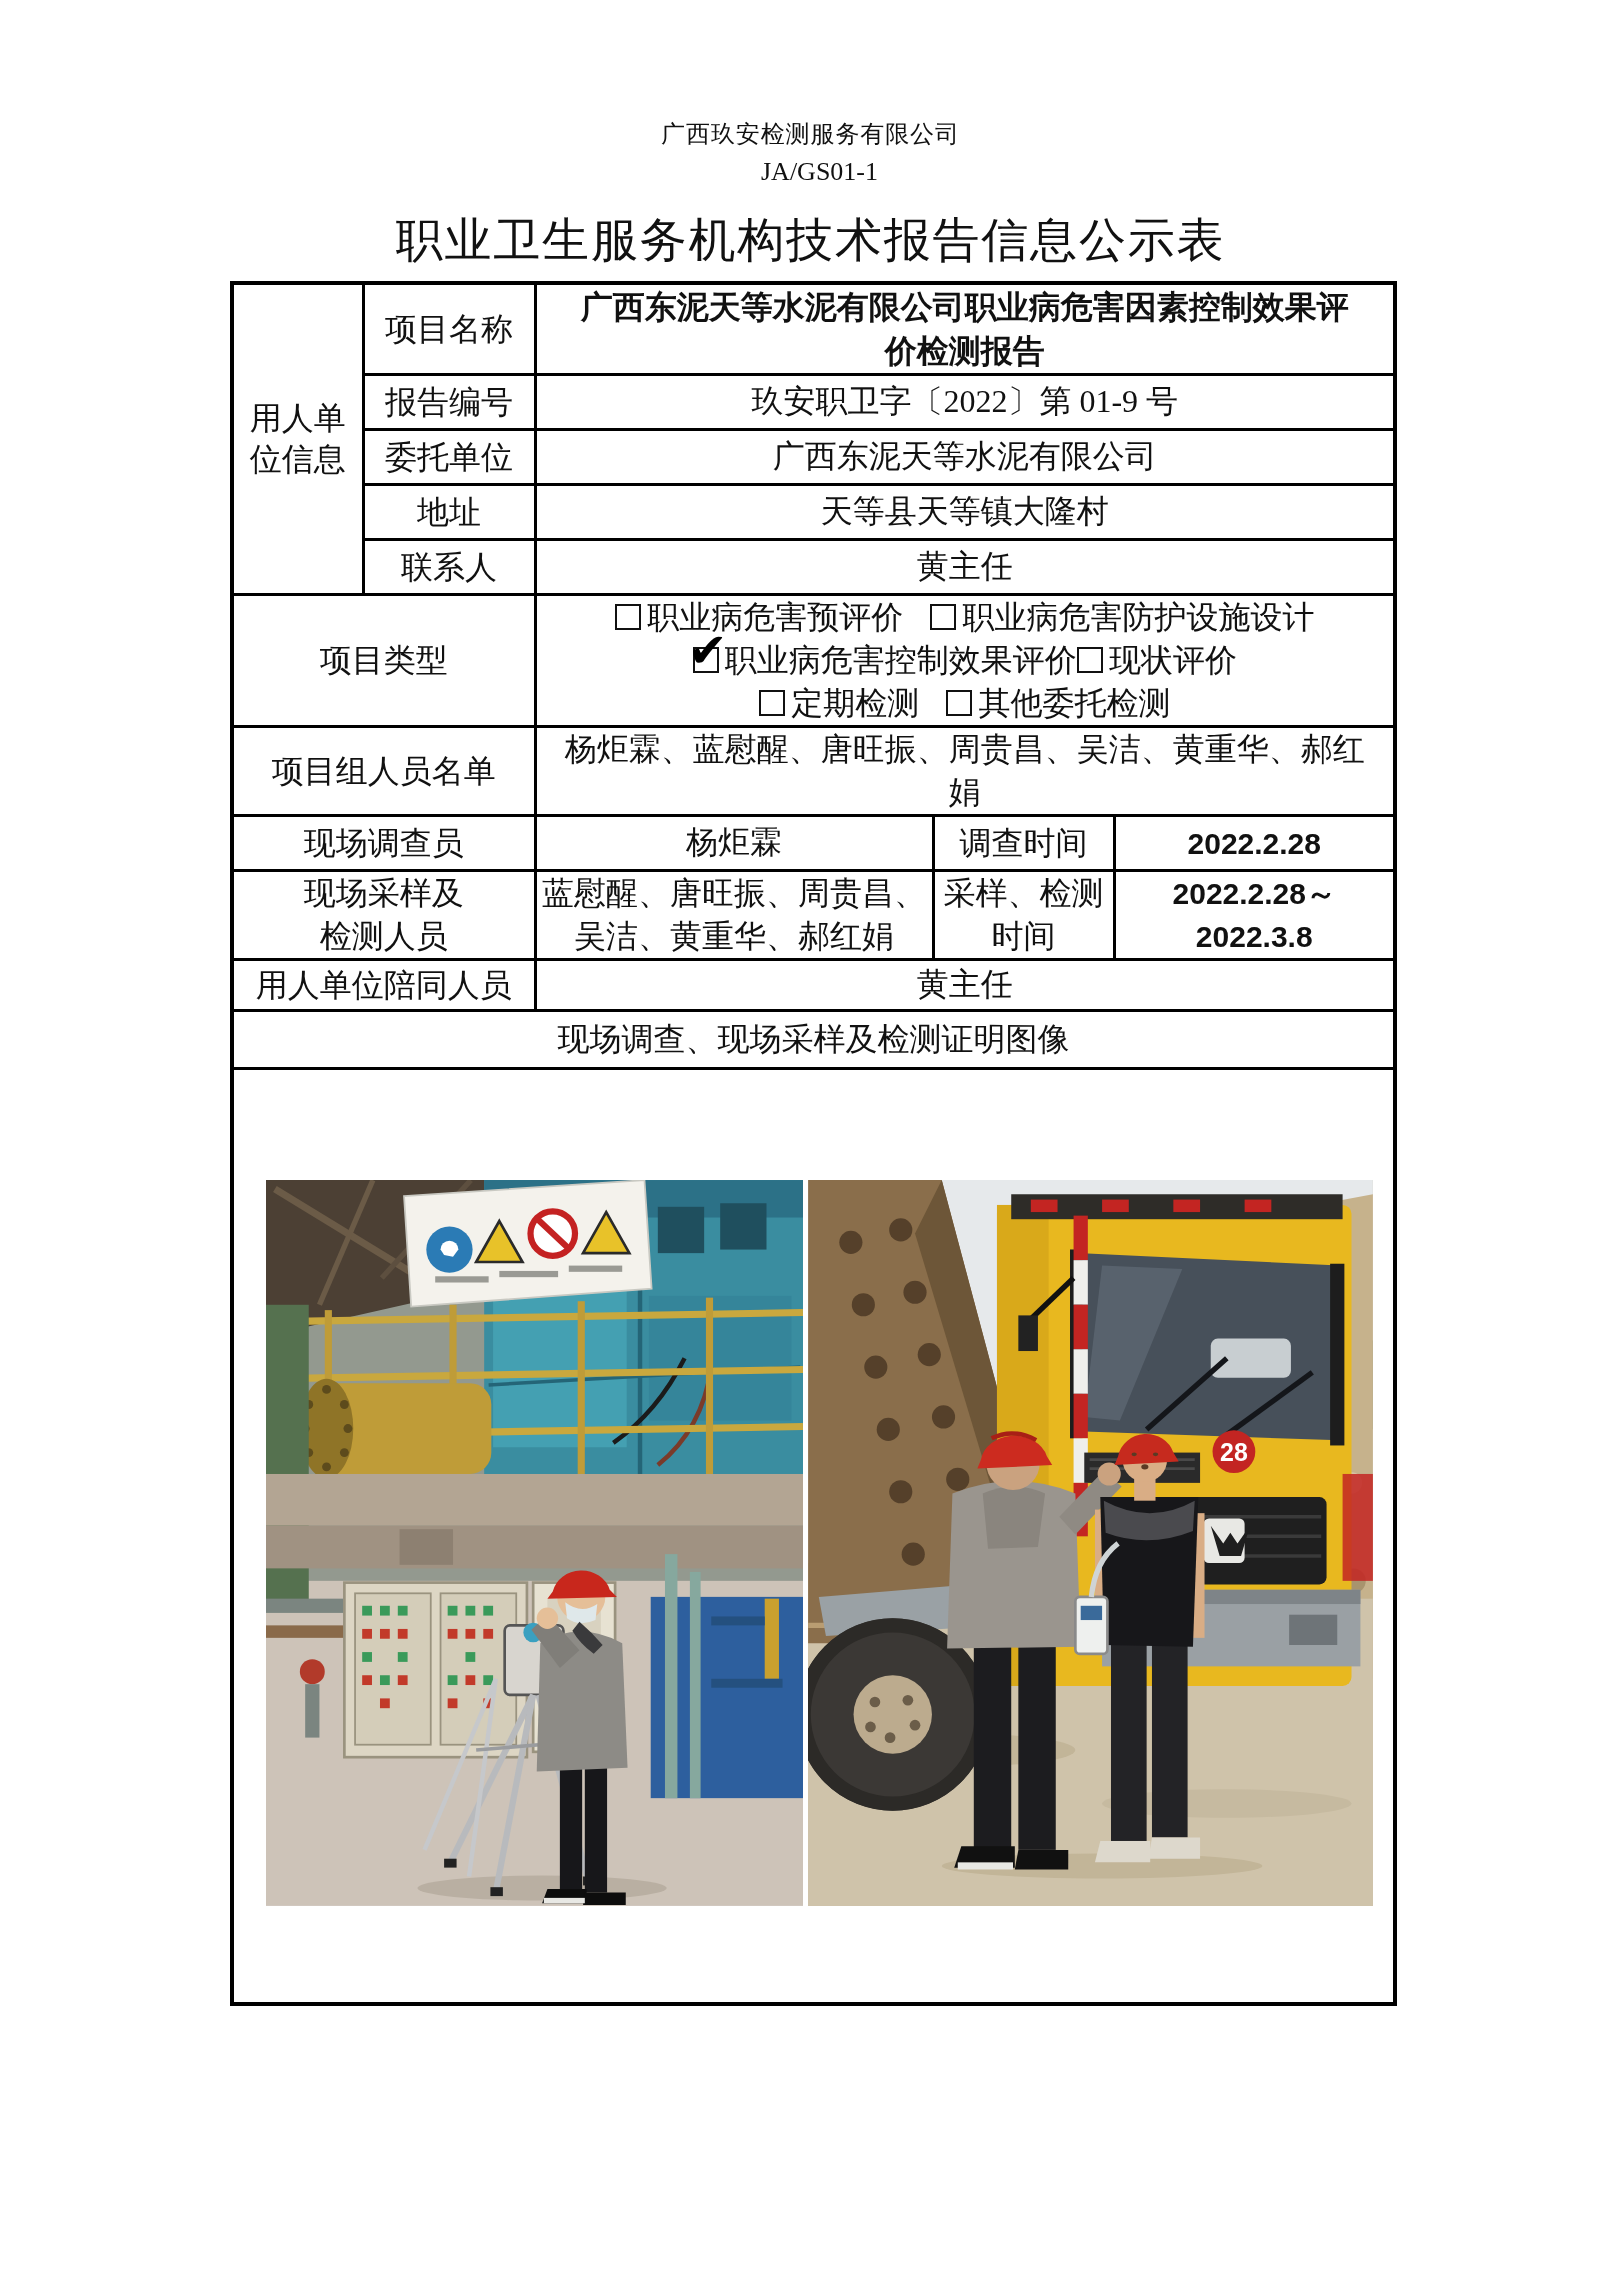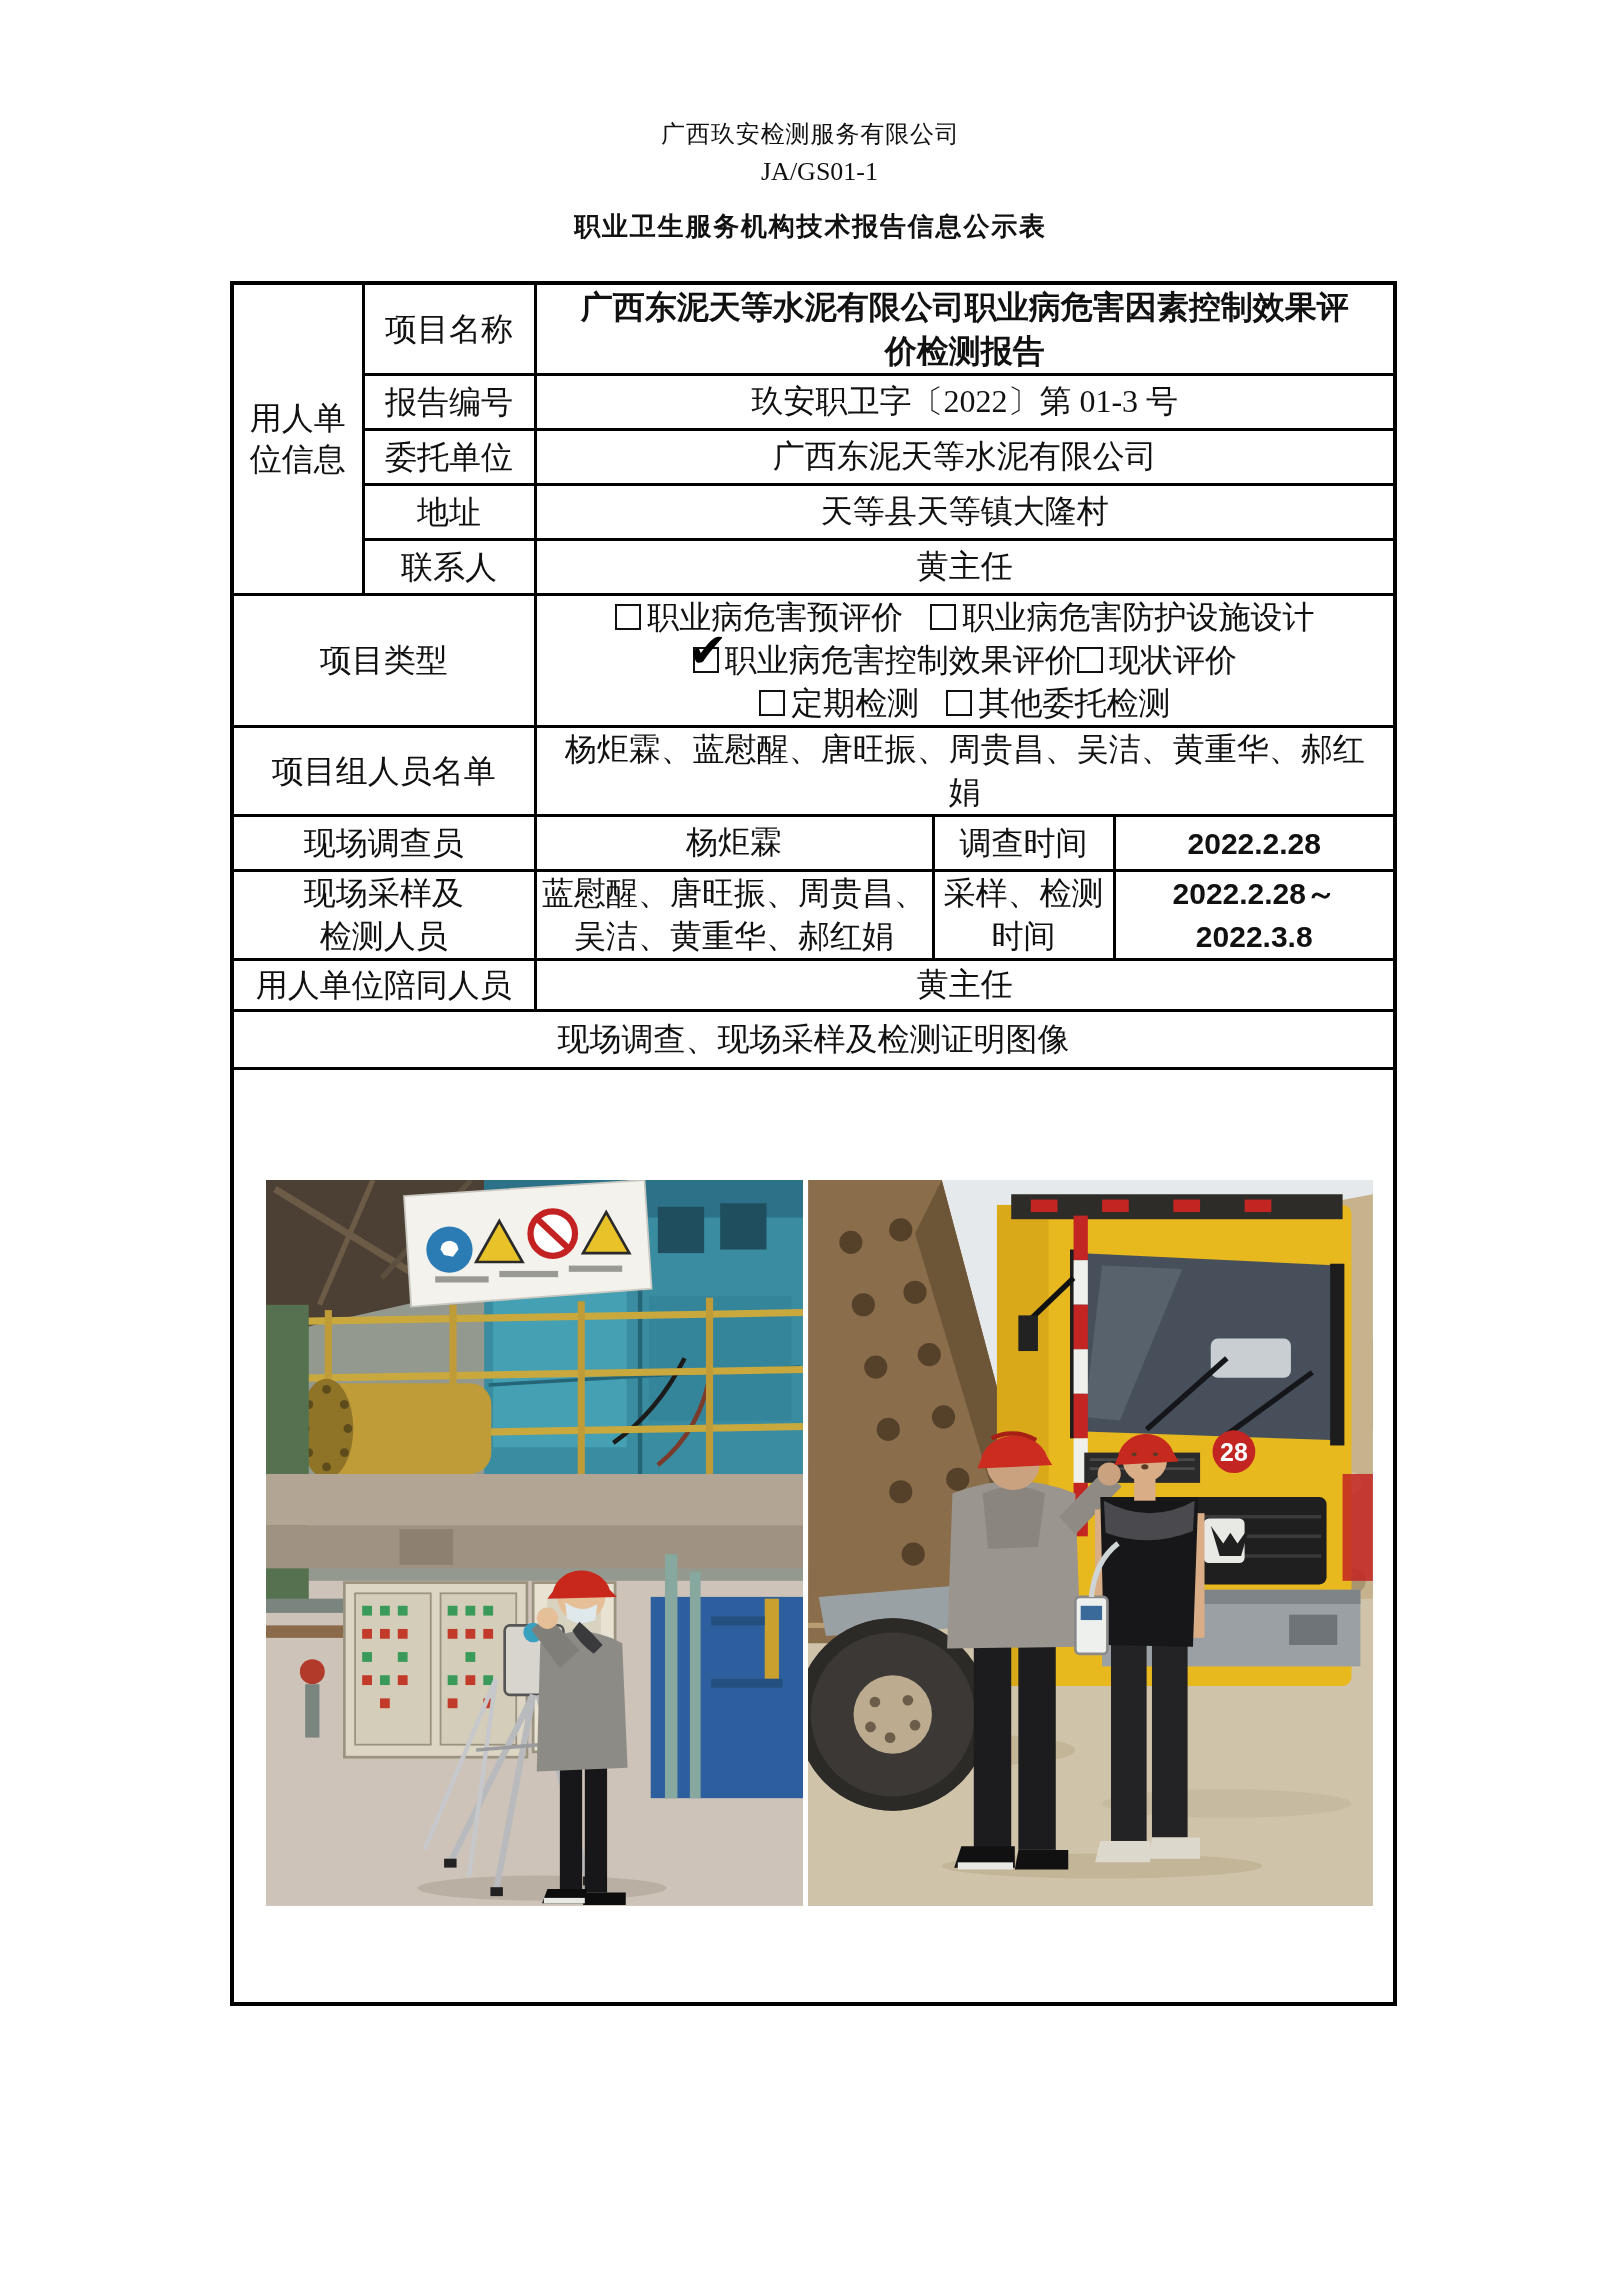--- a/index.html
+++ b/index.html
@@ -7,21 +7,21 @@
   body {
     width:1621px; height:2293px; position:relative;
     font-family:"Liberation Serif","DejaVu Serif",serif;
     color:#111;
   }
   .page-header { position:absolute; top:116px; left:0; width:100%; text-align:center; }
   .company-line { font-size:24px; line-height:37px; letter-spacing:0.9px; }
   .code-line { font-size:26px; line-height:37px;margin-left:18px; }
   .doc-title {
     position:absolute; top:209px; left:0; width:100%;
-    text-align:center; font-size:26px; font-weight:bold; letter-spacing:1.8px;
+    text-align:center; font-size:47px; font-weight:normal; letter-spacing:1.8px;
   }
   table.report {
     position:absolute; left:230px; top:281px;
     width:1163px; border-collapse:collapse; table-layout:fixed;
     border:4.5px solid #000;
     font-size:32px;
   }
   table.report td {
     border:3.6px solid #000;
     text-align:center; vertical-align:middle;
@@ -79,21 +79,21 @@
       <col style="width:281px">
   </colgroup>
   <tbody>
       <tr style="height:87px">
     <td class="lbl" rowspan="5"><span class="narrow105">用人单位信息</span></td>
     <td class="lbl">项目名称</td>
     <td colspan="3"><span class="maxw890">广西东泥天等水泥有限公司职业病危害因素控制效果评价检测报告</span></td>
   </tr>
   <tr style="height:55px">
     <td class="lbl">报告编号</td>
-    <td colspan="3">玖安职卫字〔2022〕第 01-3 号</td>
+    <td colspan="3">玖安职卫字〔2022〕第 01-9 号</td>
   </tr>
   <tr style="height:55px">
     <td class="lbl">委托单位</td>
     <td colspan="3">广西东泥天等水泥有限公司</td>
   </tr>
   <tr style="height:55px">
     <td class="lbl">地址</td>
     <td colspan="3">天等县天等镇大隆村</td>
   </tr>
   <tr style="height:55px">

